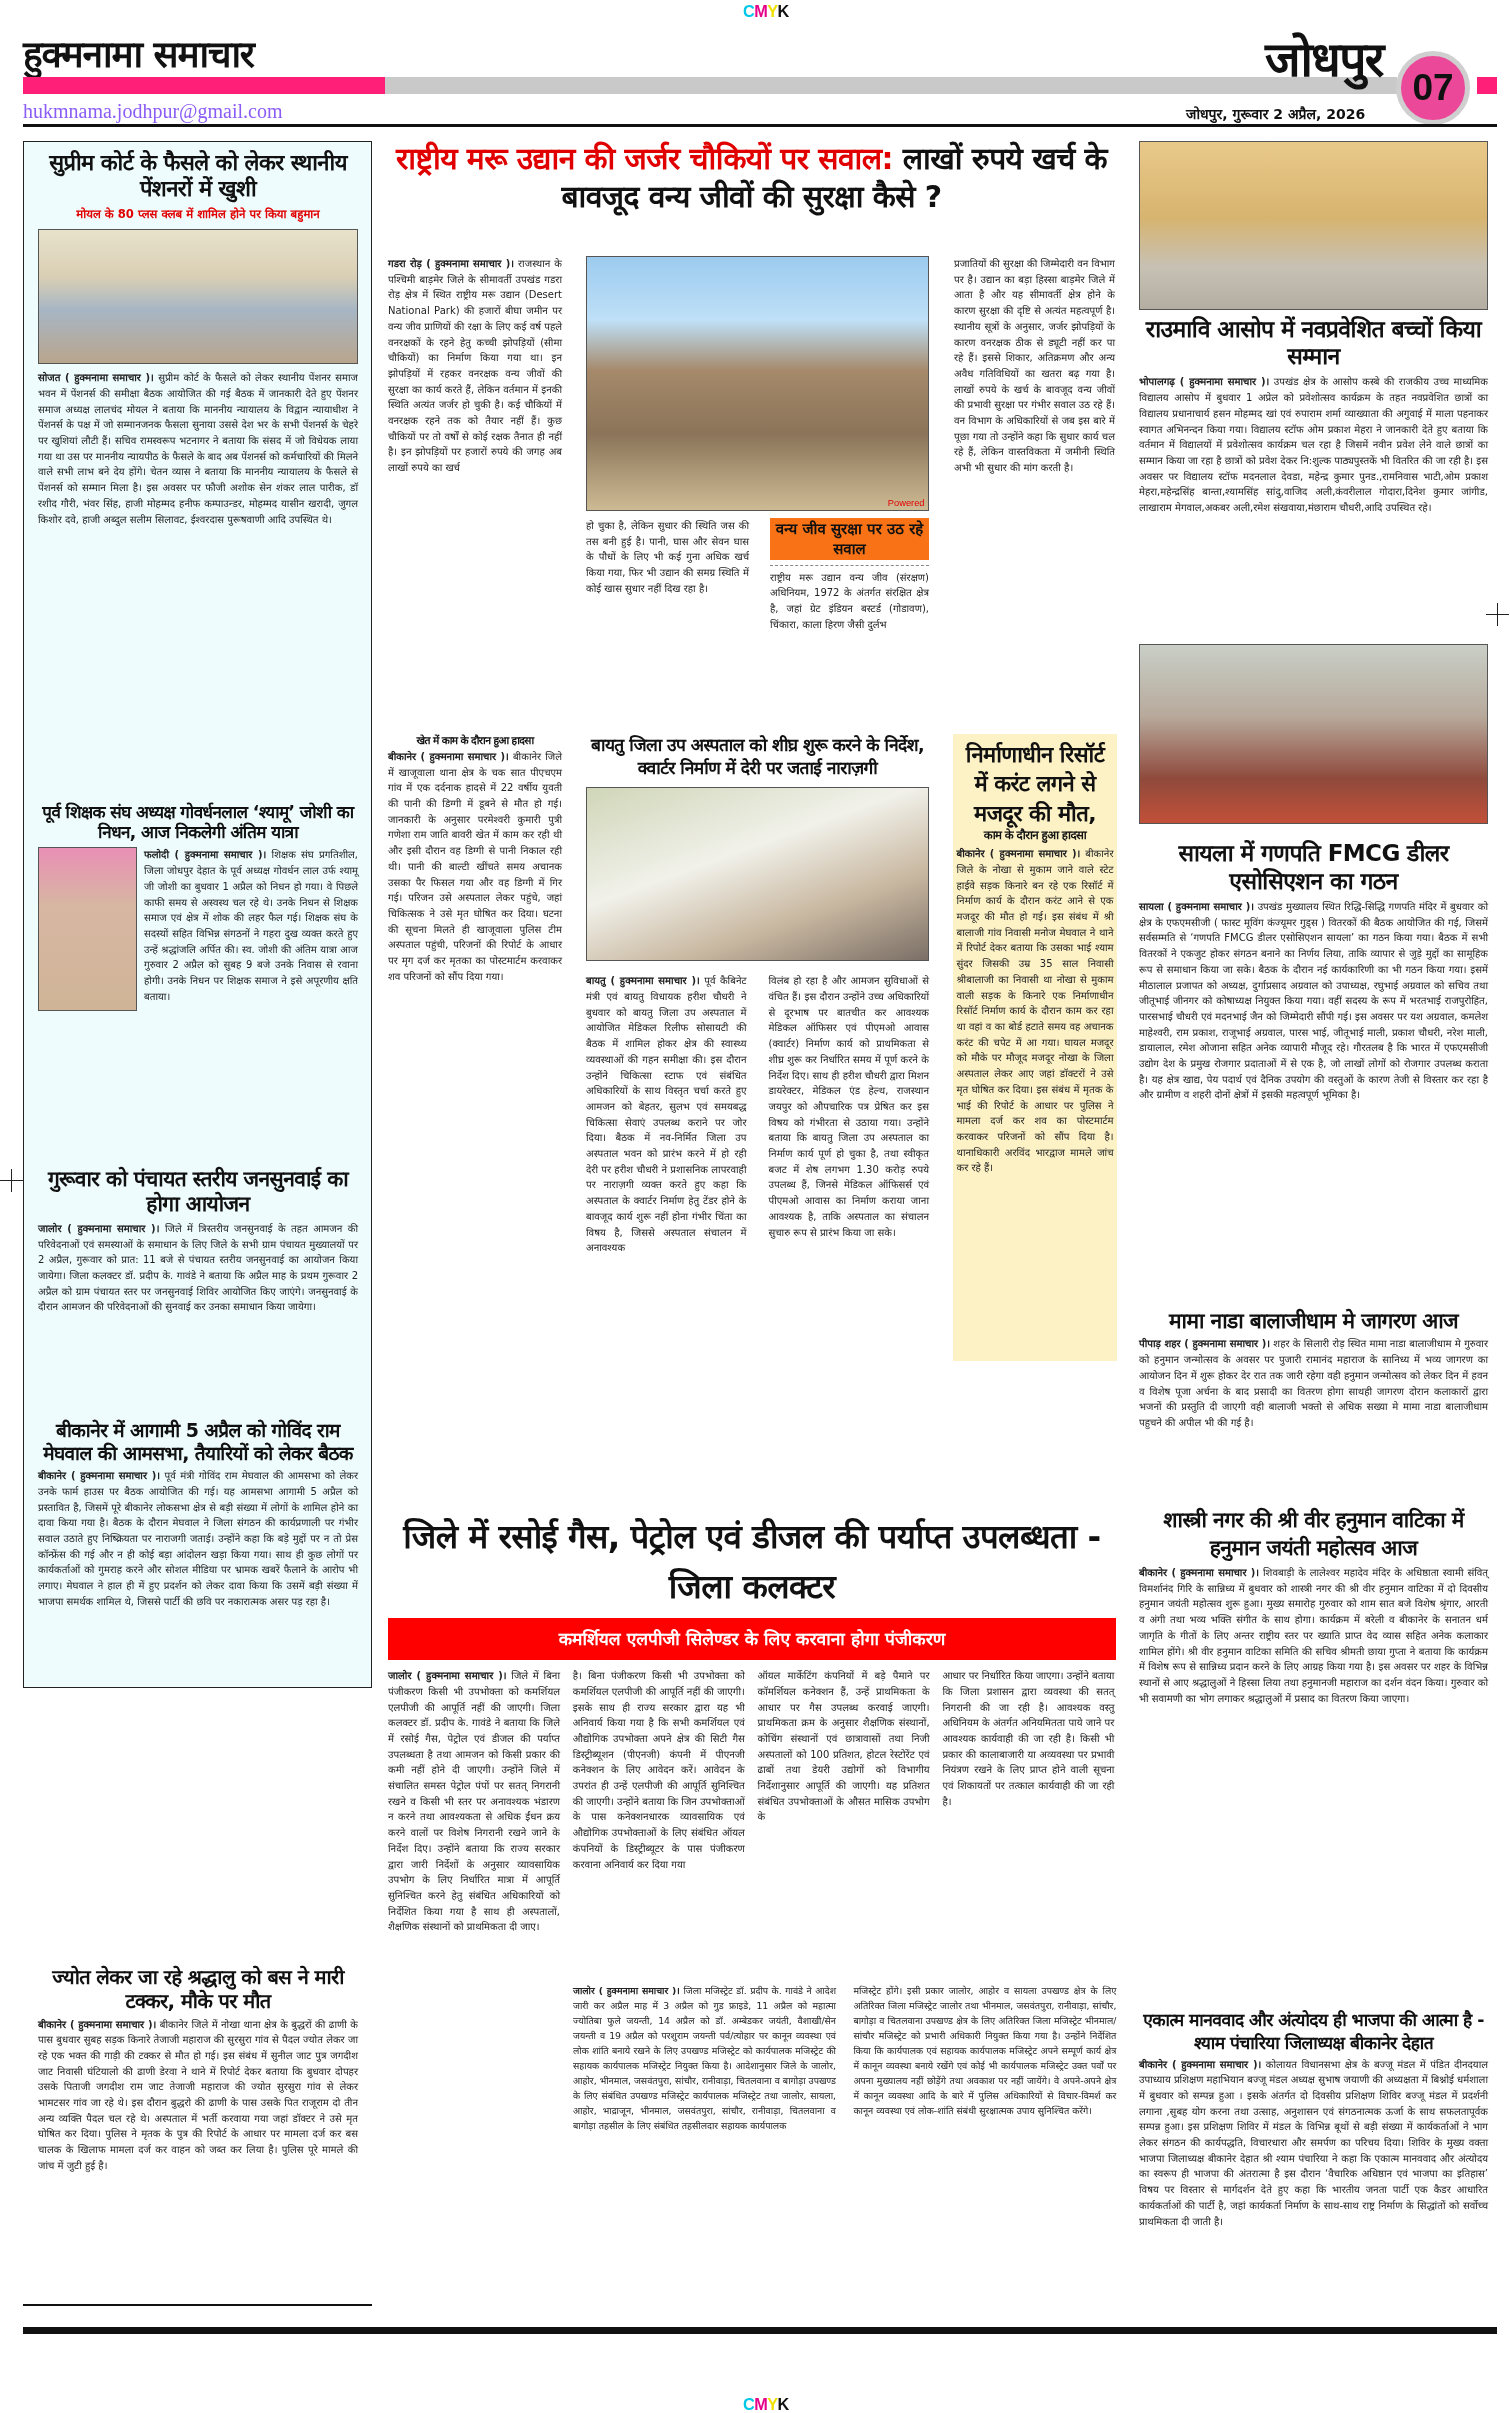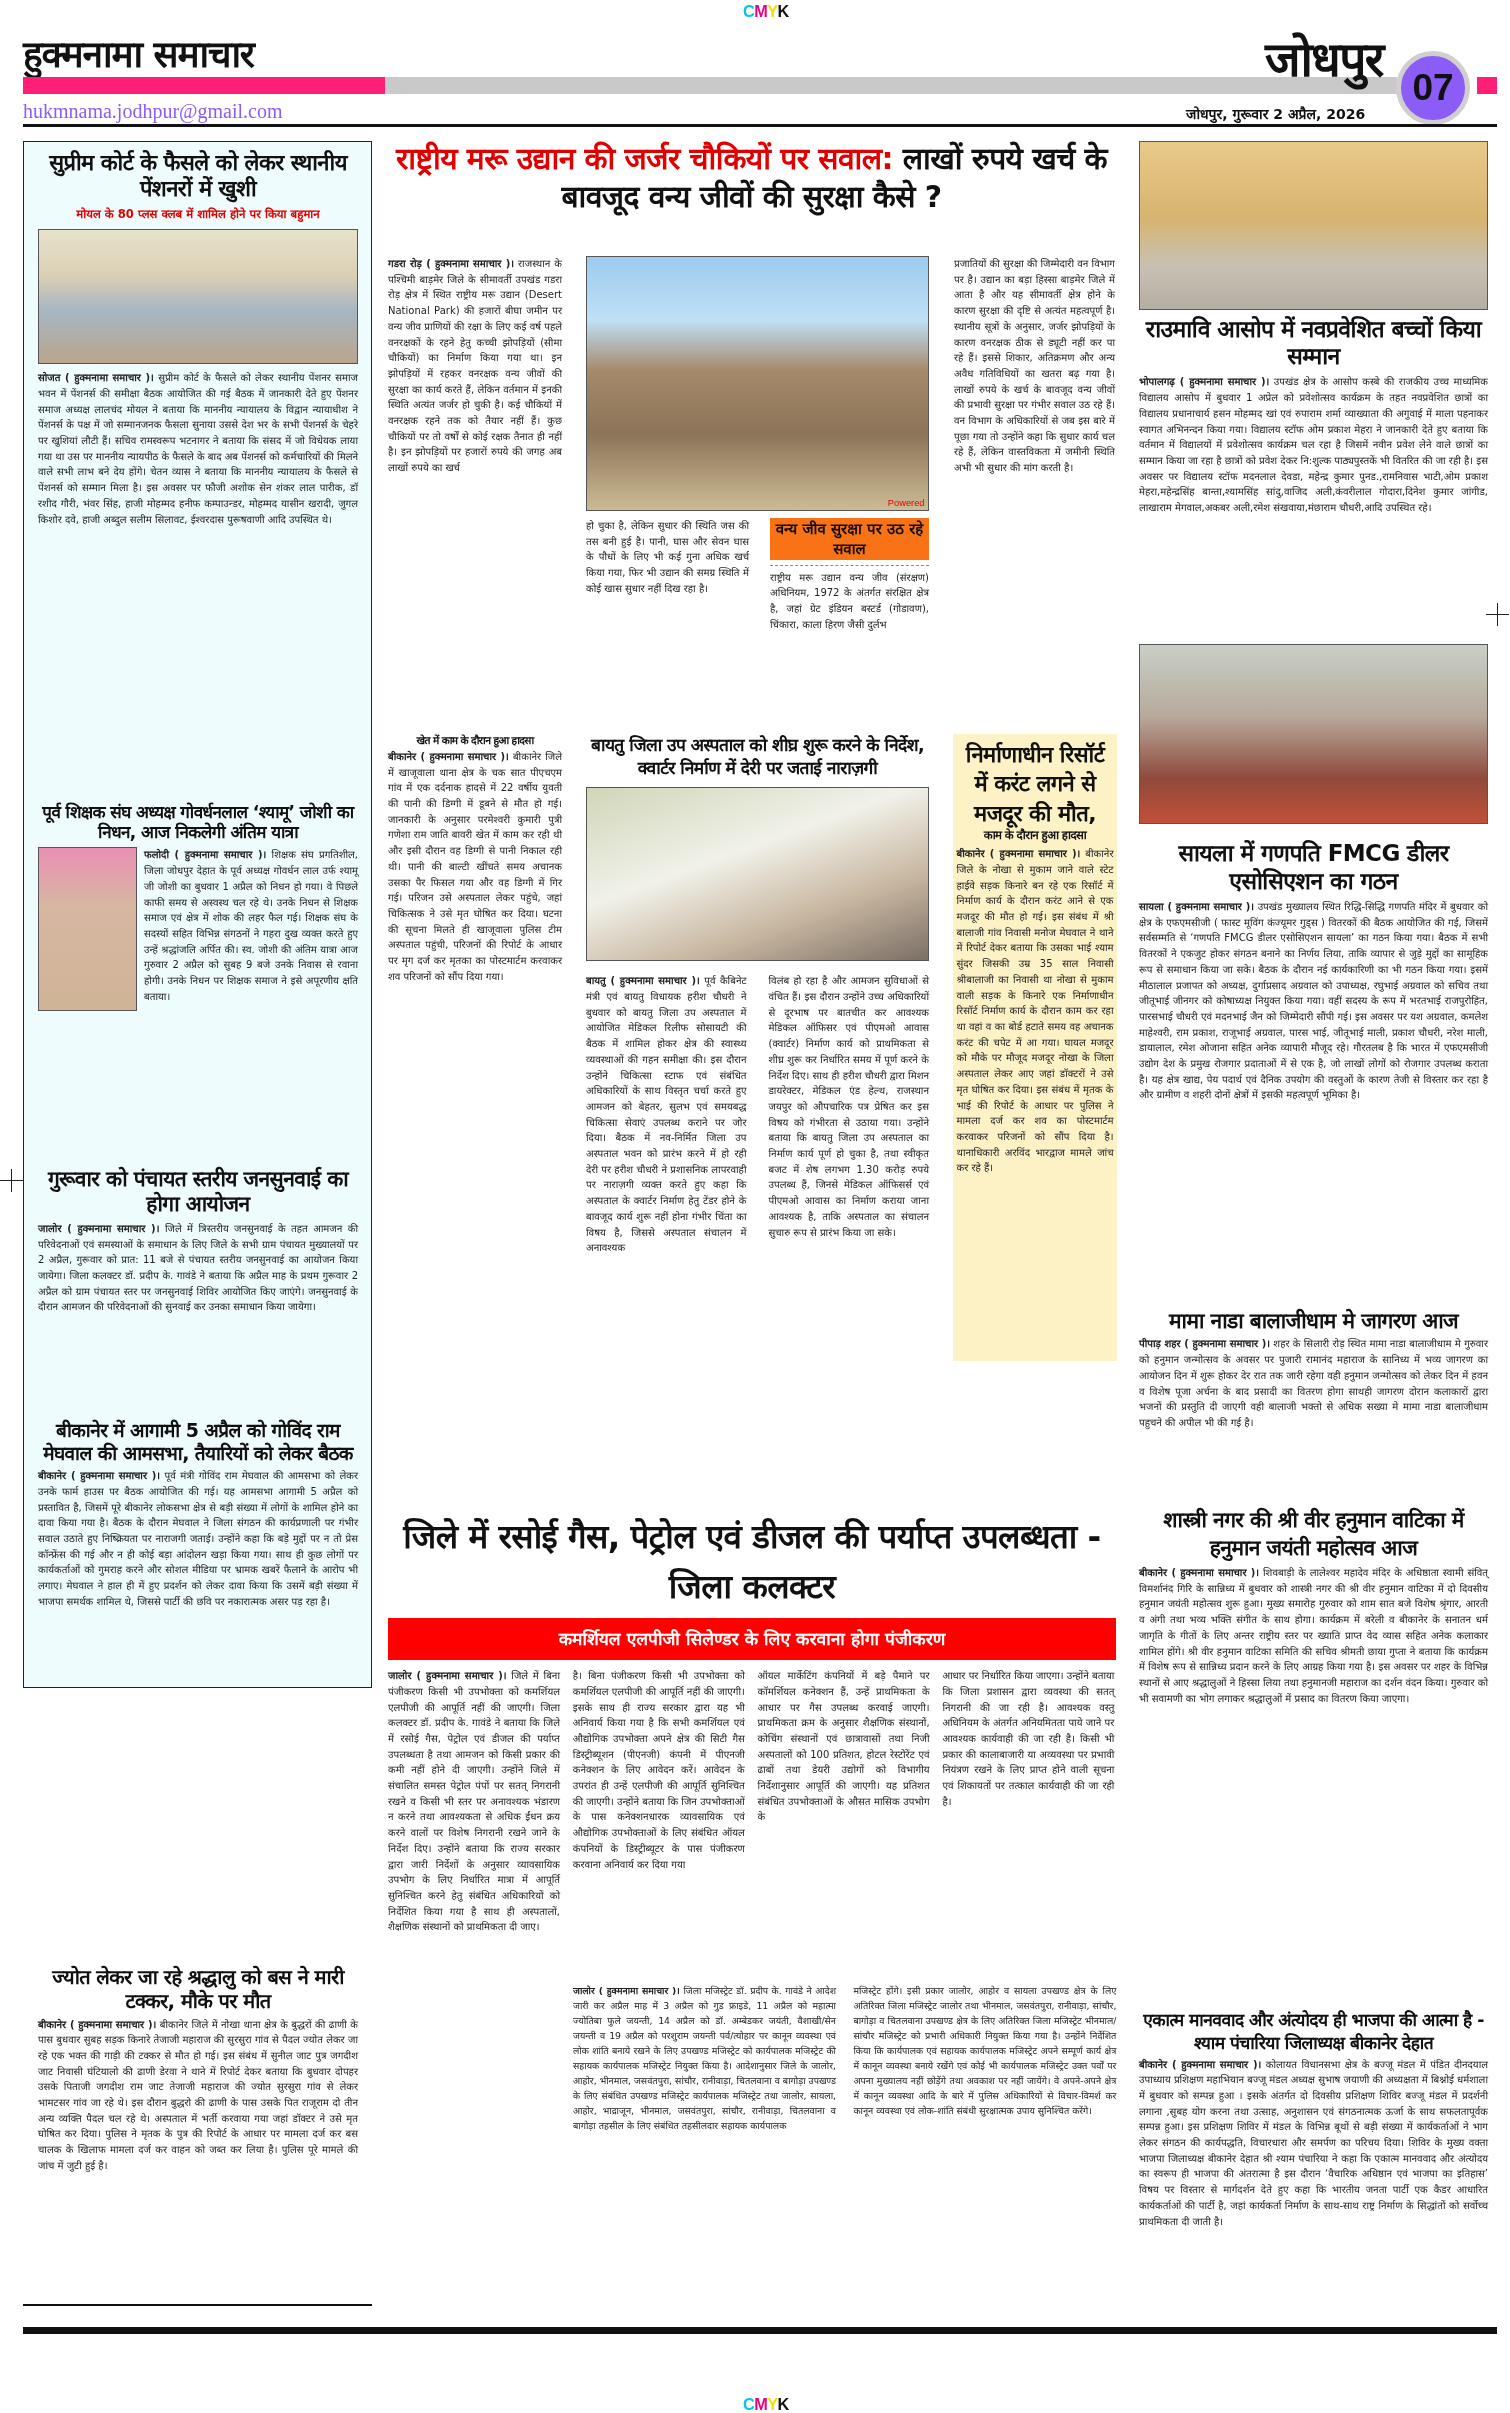--- a/index.html
+++ b/index.html
@@ -10,21 +10,21 @@
   }
   .abs { position: absolute; }
   .cmyk { font-family: "Liberation Sans", sans-serif; font-size: 16.3px; font-weight: bold; letter-spacing: -0.6px; }
   .cmyk .c { color: #00c8e6; } .cmyk .m { color: #e6008a; } .cmyk .y { color: #f0e000; } .cmyk .k { color: #111; }
   .masthead-title { font-family: "DejaVu Sans", sans-serif; font-weight: bold; font-size: 37px; line-height: 1; letter-spacing: -1.2px; }
   .city { font-family: "DejaVu Sans", sans-serif; font-weight: bold; font-size: 48px; line-height: 1; letter-spacing: -1.7px; }
   .band-pink { background: #ff1f78; }
   .band-grey { background: #c9c9c9; }
   .email { font-family: "Liberation Serif", serif; font-size: 20px; }
   .dateline { font-family: "DejaVu Sans", sans-serif; font-size: 14px; font-weight: bold; }
-  .page-circle { width: 74px; height: 74px; border: 5.8px solid #cfcfcf; border-radius: 50%; background:#8b5cf6;
+  .page-circle { width: 74px; height: 74px; border: 5.8px solid #cfcfcf; border-radius: 50%; background:#ec4899;
     display:flex; align-items:center; justify-content:center; font-family: "Liberation Sans", sans-serif; font-weight:bold; font-size:37px; }
   .rule-thick { background: #111; }
   .boxed { background: #eefcfe; border: 1.7px solid #222; }
   .yellowbox { background: #fdf2c6; }
   .hl { font-family: "DejaVu Sans", sans-serif; font-weight: bold; line-height: 1.2; text-align: center; letter-spacing: -0.6px; }
   .sub-red { color: #e10000; font-weight: bold; text-align: center; font-family: "DejaVu Sans", sans-serif; }
   .body-txt { font-family: "DejaVu Sans", sans-serif; font-size: 10px; line-height: 15.7px; text-align: justify; color: #222; }
   .body-txt .dl { font-weight: bold; }
   .photo { border: 0.6px solid #555; overflow: hidden; }
   .ph-people { background: linear-gradient(180deg, #e8e2cc 0%, #d9cfb4 35%, #a7b6c4 60%, #b9a58d 100%); }

